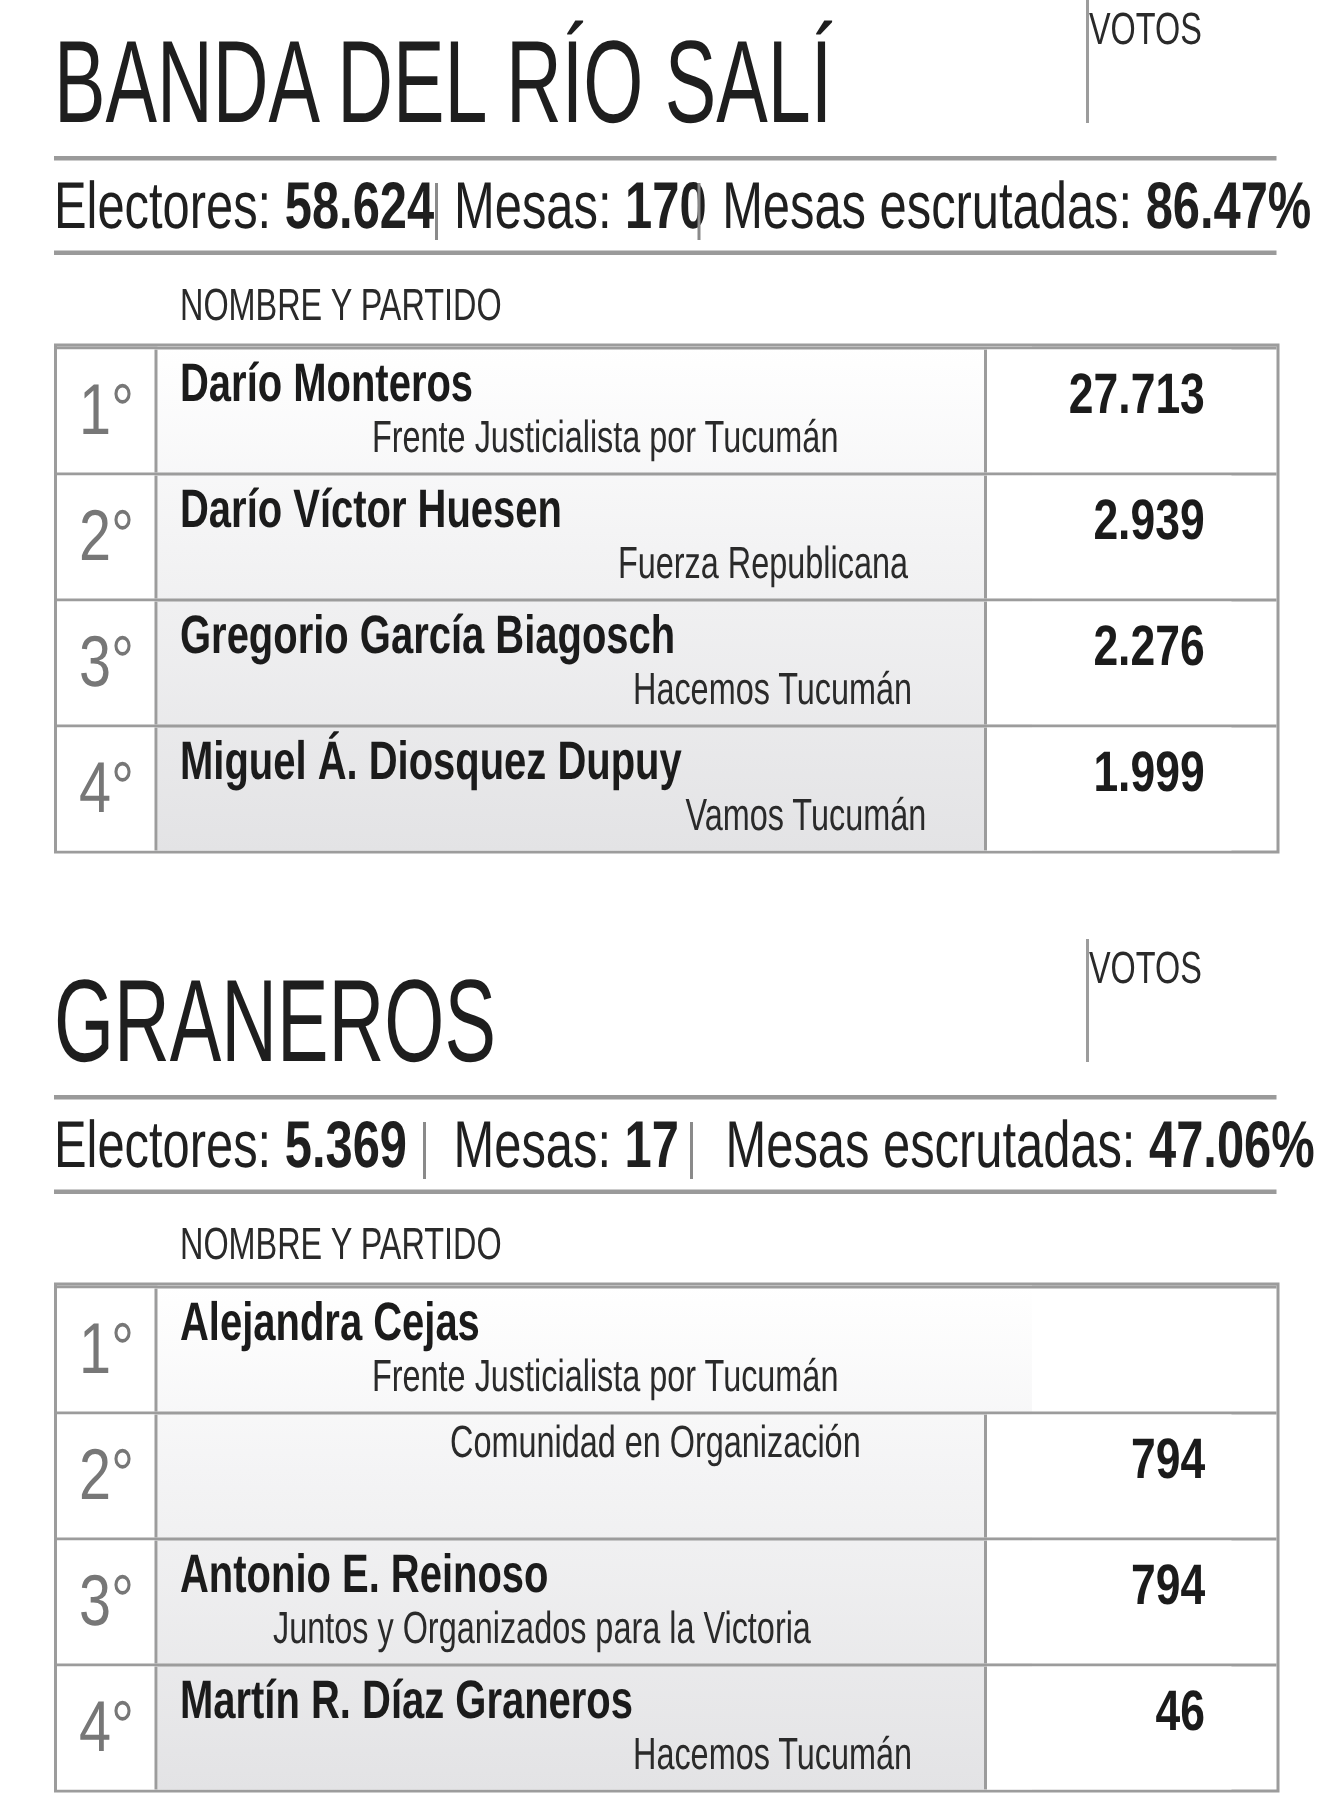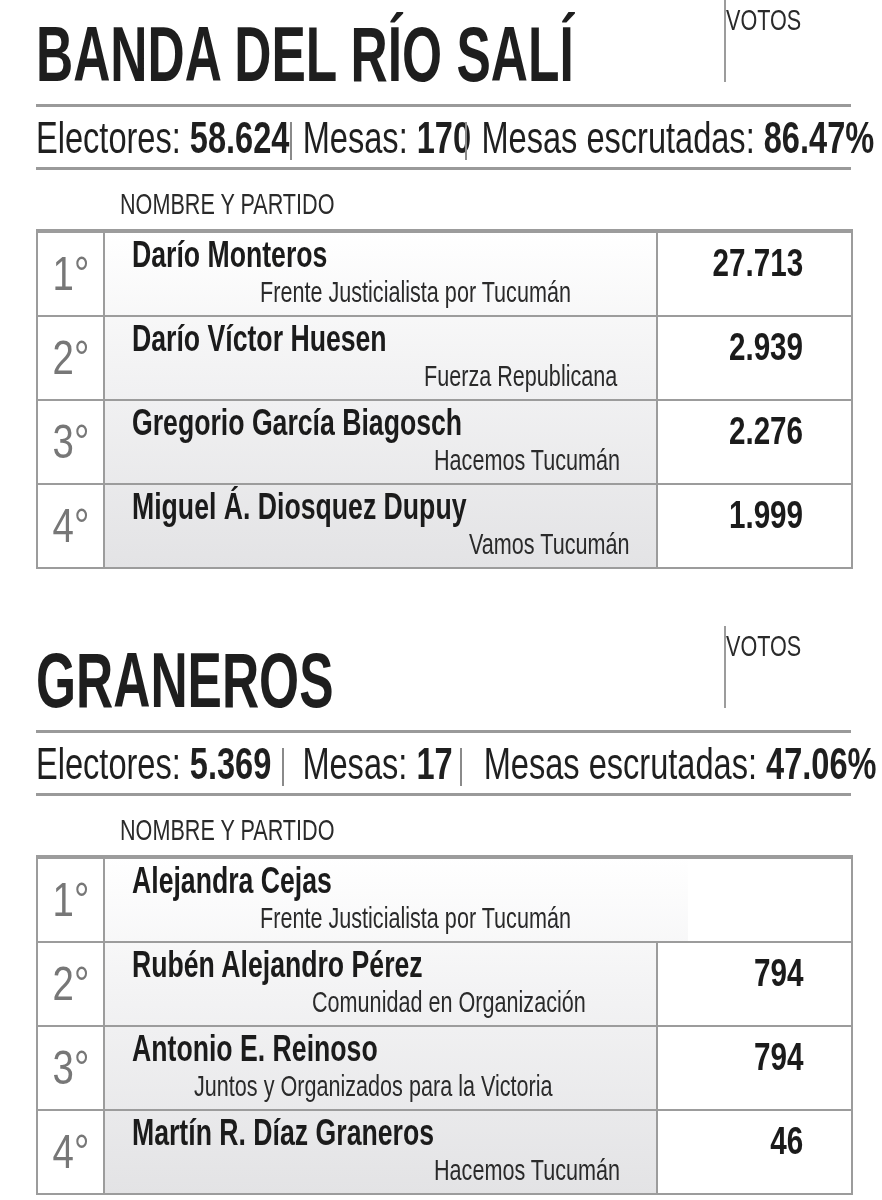--- a/index.html
+++ b/index.html
@@ -8,21 +8,21 @@
     font-family: "Liberation Sans", sans-serif; color: #1f1f1f;
   }
   .section { position: absolute; left: 36px; width: 815px; }
   #sec-0 { top: 0; }
   #sec-1 { top: 626px; }
 
   .cond { display: inline-block; transform-origin: left top; white-space: nowrap; }
 
   .title {
     position: absolute; left: 0; top: 14px; height: 80px;
-    font-size: 78px; line-height: 80px; color: #1e1e1e; font-weight: 700;
+    font-size: 78px; line-height: 80px; color: #1e1e1e; font-weight: 400;
   }
   .title .cond { transform: scaleX(0.66); }
 
   .rule { position: absolute; left: 0; width: 815px; height: 3px; background: #9a9a9a; }
   .rule.r1 { top: 104px; }
   .rule.r2 { top: 167px; }
 
   .stats {
     position: absolute; left: 0; top: 112px; height: 52px; width: 815px;
     font-size: 44px; line-height: 52px; color: #1f1f1f;
@@ -48,21 +48,21 @@
     background: linear-gradient(to bottom, #ffffff 0%, #f3f3f4 40%, #e3e3e5 100%);
   }
   .row { position: relative; height: 82px; border-top: 2px solid #9c9c9c; }
   .row:first-child { border-top: none; }
   .rank {
     position: absolute; left: 0; top: 0; width: 65px; height: 82px;
     border-right: 2px solid #9c9c9c; background: #fff;
     font-size: 48px; line-height: 82px; color: #777777; text-align: center;
   }
   .rank .cond { transform: scaleX(0.8); transform-origin: center; }
-  .cand { position: absolute; left: 82px; top: 2px; width: 560px; margin-left: 12px; }
+  .cand { position: absolute; left: 82px; top: 2px; width: 560px; }
   .cand-name { font-size: 36px; line-height: 40px; font-weight: 700; color: #1b1b1b; height: 40px; }
   .cand-name .cond { transform: scaleX(0.74); }
   .cand-party { font-size: 30px; line-height: 34px; color: #2a2a2a; height: 34px; text-align: right; }
   .cand-party .cond { transform: scaleX(0.72); }
   .votes {
     position: absolute; left: 618px; top: 0; width: 163px; height: 82px;
     border-left: 2px solid #9c9c9c; background: #ffffff;
   }
   .votes .num {
     position: absolute; right: 18px; top: 8px; font-size: 38px; line-height: 44px; font-weight: 700; color: #1b1b1b;
@@ -156,21 +156,20 @@
     <div class="row">
       <div class="rank"><span class="cond">1°</span></div>
       <div class="cand">
         <div class="cand-name"><span class="cond">Alejandra Cejas</span></div>
         <div class="cand-party"><span class="cond">Frente Justicialista por Tucumán</span></div>
       </div>
     </div>
     <div class="row">
       <div class="rank"><span class="cond">2°</span></div>
       <div class="cand">
-        <div class="cand-name"><span class="cond">Rubén Alejandro Pérez</span></div>
         <div class="cand-party"><span class="cond">Comunidad en Organización</span></div>
       </div>
       <div class="votes">
           <span class="num"><span class="cond">794</span></span>
         </div>
     </div>
     <div class="row">
       <div class="rank"><span class="cond">3°</span></div>
       <div class="cand">
         <div class="cand-name"><span class="cond">Antonio E. Reinoso</span></div>

